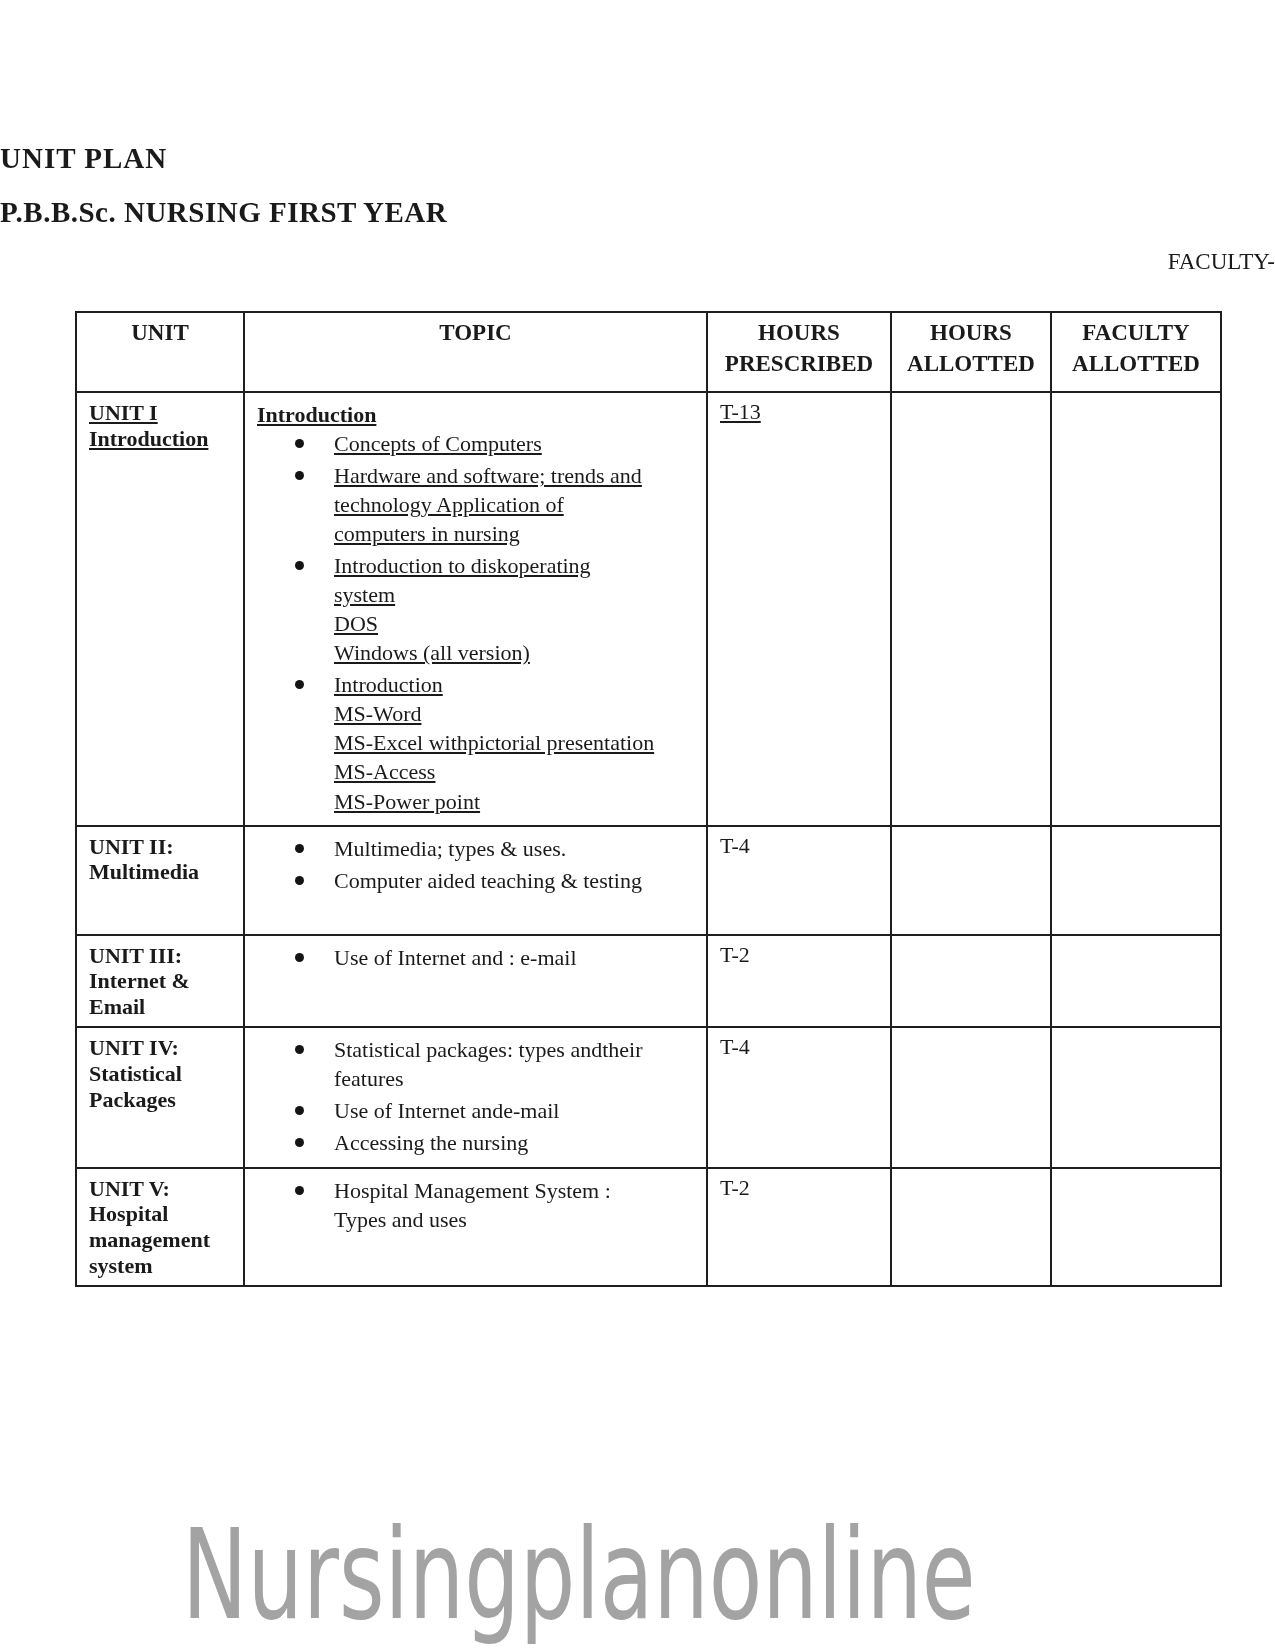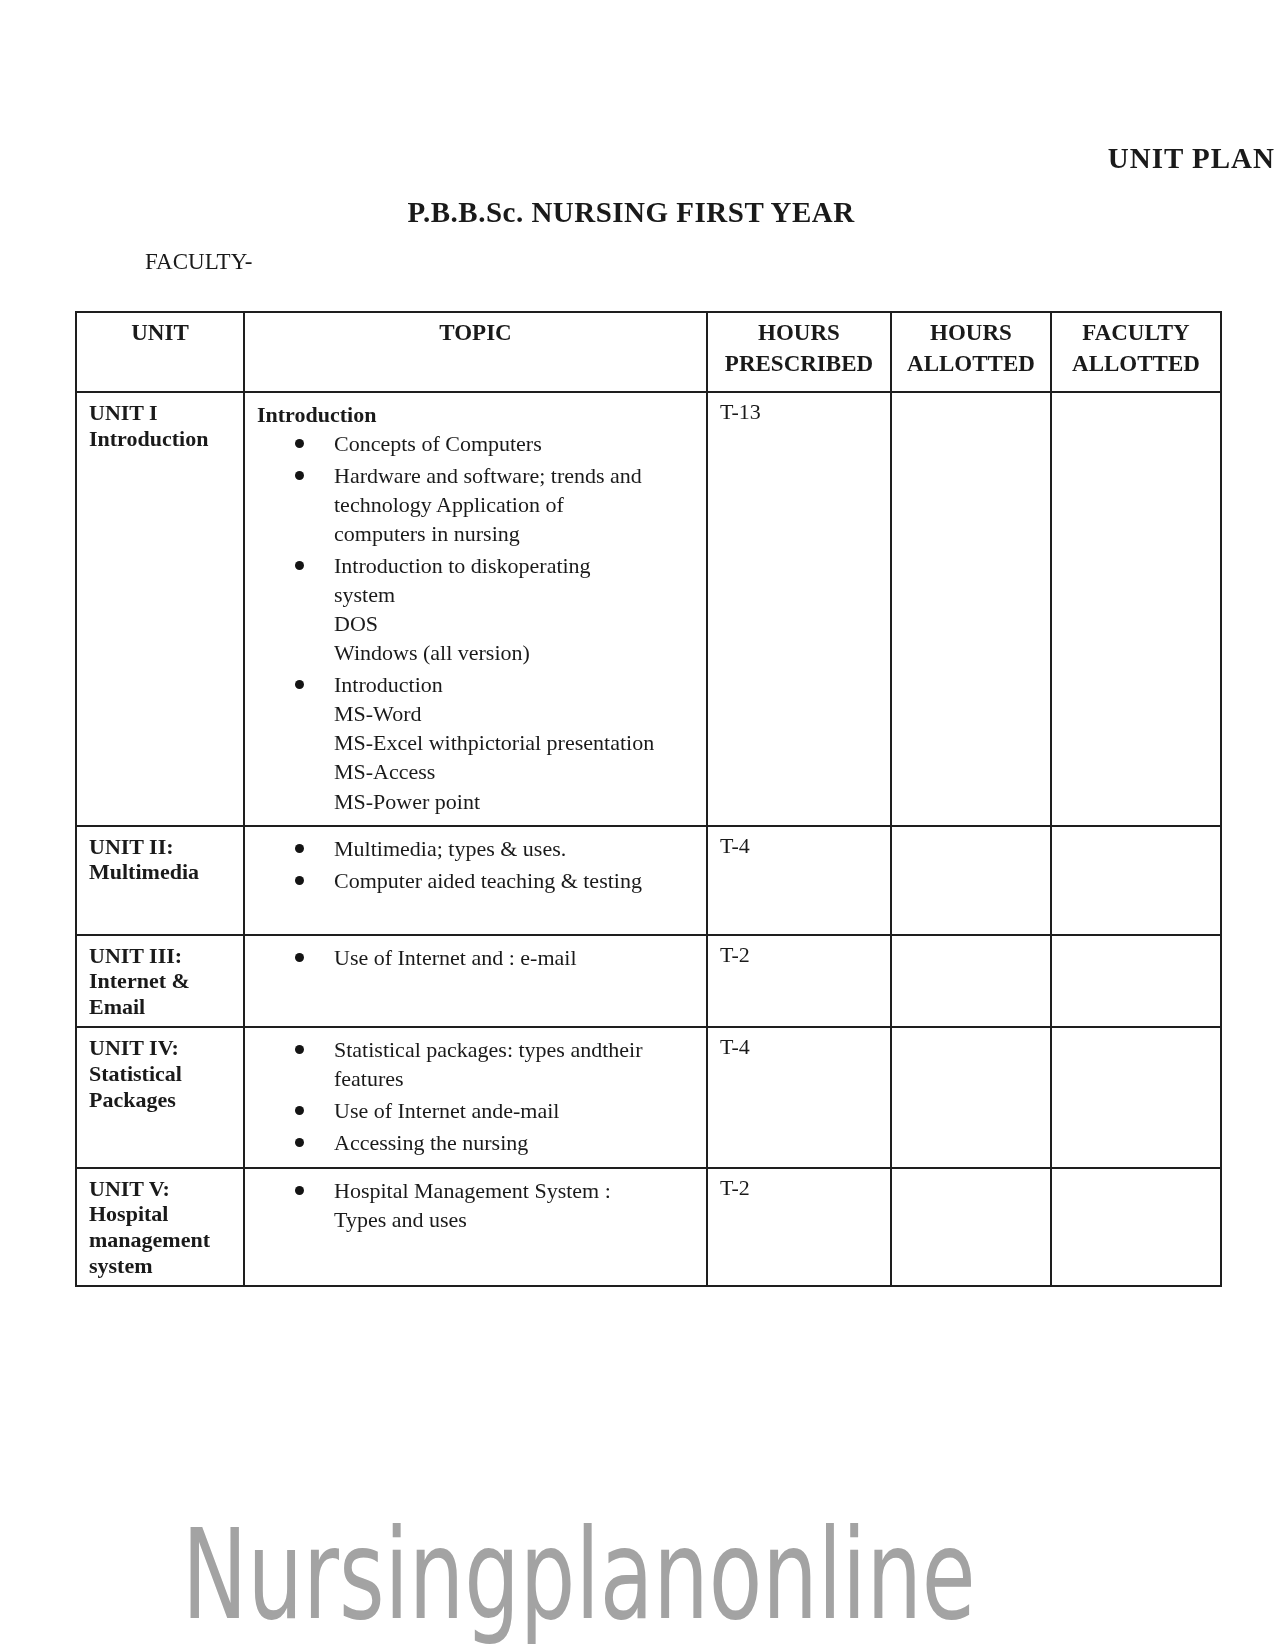--- a/index.html
+++ b/index.html
@@ -9,43 +9,44 @@
     background: #ffffff;
     position: relative;
     overflow: hidden;
     font-family: "Liberation Serif", serif;
     color: #1a1a1a;
   }
   .page { width: 1275px; height: 1650px; position: relative; }
 
   .doc-title {
     margin: 0; padding-top: 144px;
-    text-align: right;
+    text-align: left;
     font-size: 29px; font-weight: bold;
     letter-spacing: 1px;
     line-height: 1;
   }
   .doc-subtitle {
     margin: 25px 13px 0 0;
-    text-align: center;
+    text-align: left;
     font-size: 29px; font-weight: bold;
     letter-spacing: 0.5px;
     line-height: 1;
   }
   .subject-line {
     margin: 27px 0 0 145px;
     font-size: 23px;
     white-space: pre;
     line-height: 1;
   }
   .faculty-line {
     margin: 23px 0 0 145px;
     font-size: 23px;
     white-space: pre;
     line-height: 1;
+    text-align: right;
   }
 
   table.unit-plan {
     margin: 38px 0 0 75px;
     width: 1145px;
     border-collapse: collapse;
     table-layout: fixed;
   }
   table.unit-plan th, table.unit-plan td {
     border: 2px solid #1e1e1e;
@@ -140,21 +141,21 @@
         <th>HOURS
 PRESCRIBED</th>
         <th>HOURS
 ALLOTTED</th>
         <th>FACULTY
 ALLOTTED</th>
       </tr>
     </thead>
     <tbody>
 
-      <tr style="height:412px;">
+      <tr style="height:412px;text-decoration:underline;">
         <td class="unit-cell">UNIT I
 Introduction</td>
         <td class="topic-cell">
           <div class="topic-heading">Introduction</div>
           <ul class="bullets">
             <li>Concepts of Computers</li>
             <li>Hardware and software; trends and
 technology Application of
 computers in nursing</li>
             <li>Introduction to diskoperating

